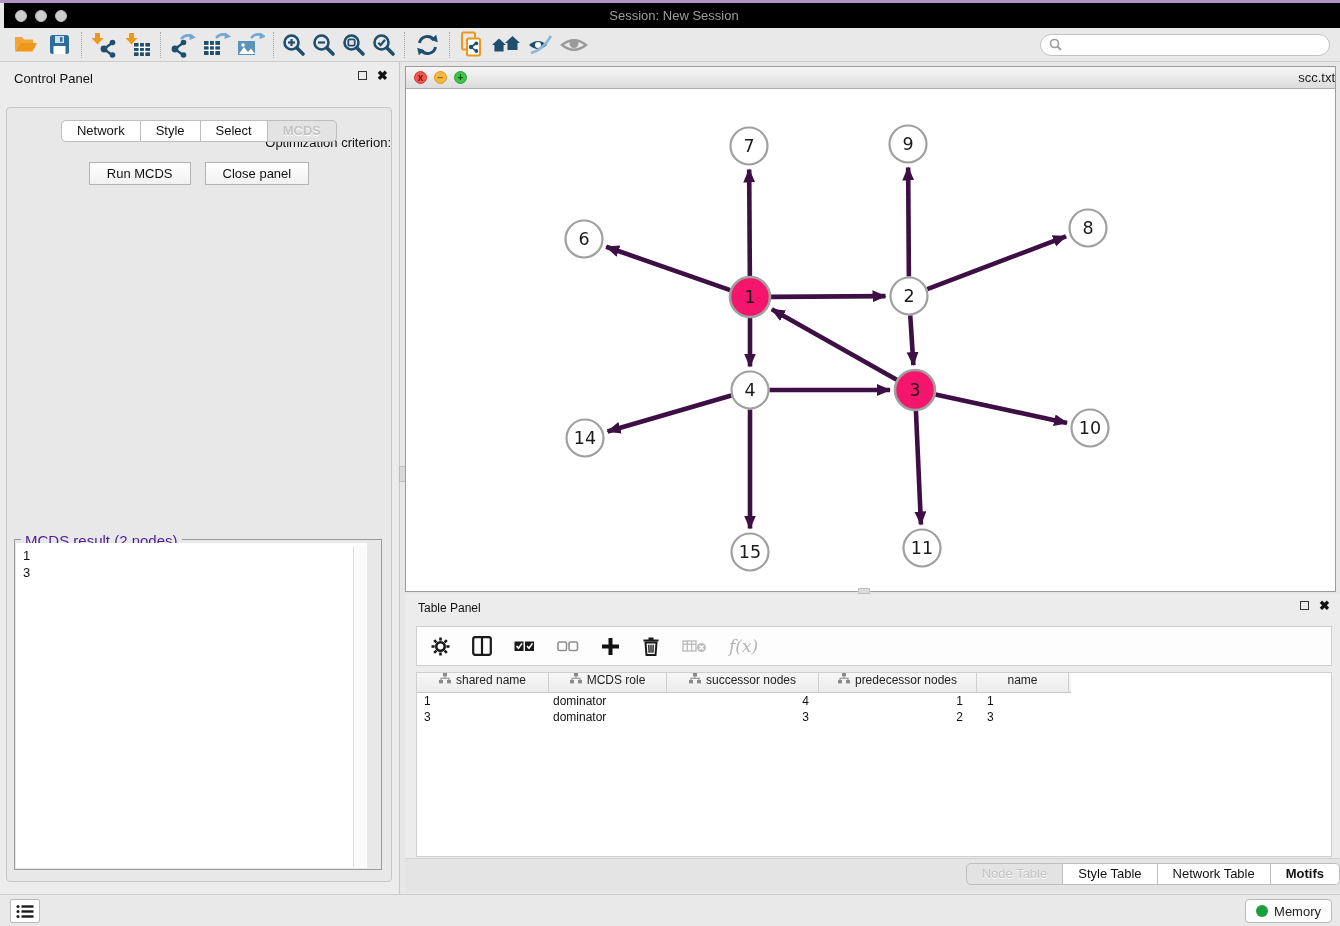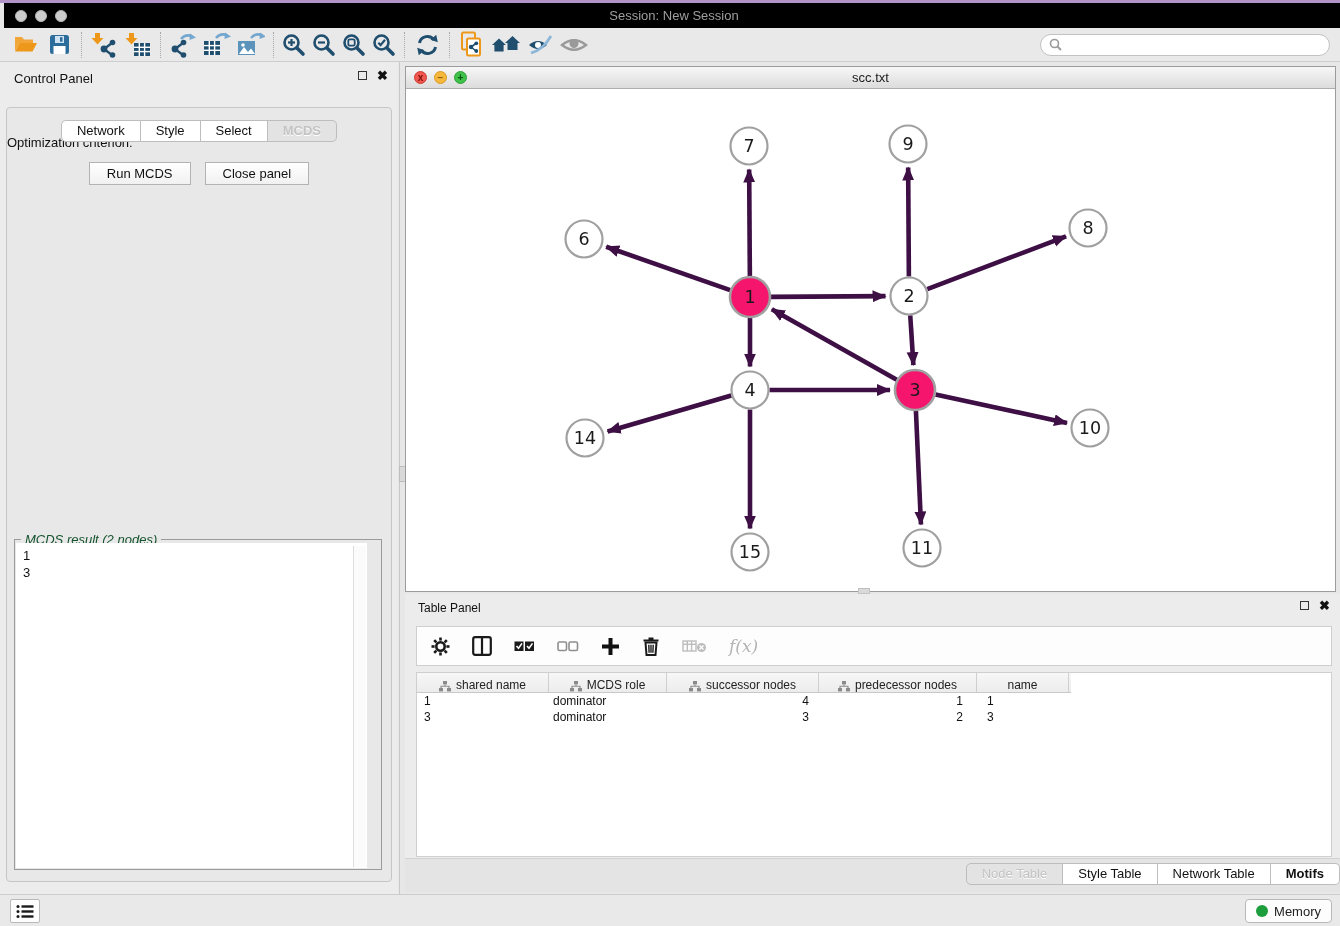--- a/index.html
+++ b/index.html
@@ -27,57 +27,57 @@
   .cp-title { position:absolute; left:14px; top:9px; font-size:13px; color:#111; }
   .panel-icons { position:absolute; right:10px; top:9px; display:flex; gap:10px; align-items:center; }
   .float-ic { width:9px; height:9px; border:1.6px solid #333; display:inline-block; }
   .close-ic { font-size:13px; font-weight:bold; color:#111; line-height:9px; }
   .cp-tabs { position:absolute; left:0; top:34px; width:100%; display:flex; justify-content:center; z-index:3; }
   .seg { height:22px; line-height:20px; padding:0 15px; background:#fff; border:1px solid #bdbdbd; border-left:none; font-size:13px; color:#111;margin-top:24px; }
   .seg:first-child { border-left:1px solid #bdbdbd; border-radius:5px 0 0 5px; }
   .seg:last-child { border-radius:0 5px 5px 0;font-weight:bold; }
   .seg.active { background:#e3e3e3; color:#c3c3c3; text-shadow:0 1px 0 #fff; }
   .cp-body { position:absolute; left:6px; right:6px; top:45px; bottom:12px; border:1px solid #c6c6c6; border-radius:4px; background:#e8e8e8; }
-  .opt-label { text-align:left; margin-top:27px; font-size:13px; color:#111; }
+  .opt-label { text-align:right; margin-top:27px; font-size:13px; color:#111; }
   .dropdown { margin:9px auto 0; width:308px; height:22px; background:#fff; border:1px solid #b5b5b5; border-radius:4px; display:flex; align-items:center; padding:0 4px 0 10px; font-size:13px; }
   .dropdown .dd-label { flex:1; }
   .btn-row { display:flex; justify-content:center; gap:14px; margin-top:12px; }
   .pushbtn { height:23px; padding:0 17px; background:linear-gradient(#ffffff,#f1f1f1); border:1px solid #b3b3b3; border-radius:0; font-size:13px; color:#111; display:flex; align-items:center; }
   .fieldset { position:absolute; left:7px; right:9px; top:431px; bottom:11px; border:1px solid #9a9a9a; }
-  .fieldset .legend { position:absolute; left:6px; top:-8px; background:#e8e8e8; padding:0 4px; font-size:13px; color:#14532d;font-style:italic; }
+  .fieldset .legend { position:absolute; left:6px; top:-8px; background:#e8e8e8; padding:0 4px; font-size:15px; color:#4c1d95; }
   .fieldset .resbox { position:absolute; left:1px; right:14px; top:3px; bottom:1px; background:#fff; }
   .resbox pre { font-family:"Liberation Sans",sans-serif; font-size:13px; line-height:17px; padding:4px 0 0 7px; color:#111; }
   .res-scroll { position:absolute; right:1px; top:3px; bottom:1px; width:13px; background:#fbfbfb; border-left:1px solid #ddd; }
 
   
   .v-split { position:absolute; left:399px; top:62px; width:5px; height:832px; background:#e7e7e7; border-left:1px solid #c9c9c9; }
   .v-handle { position:absolute; left:399px; top:466px; width:8px; height:16px; background:#d9d9d9; border:1px solid #bdbdbd; }
   .h-handle { position:absolute; left:858px; top:588px; width:12px; height:6px; background:#d9d9d9; border:1px solid #c2c2c2; }
 
   
   .net-frame { position:absolute; left:405px; top:66px; width:931px; height:526px; border:1px solid #9c9c9c; background:#fff; }
   .net-titlebar { position:relative; height:22px; background:linear-gradient(#f7f7f7,#dcdcdc); border-bottom:1px solid #aeaeae; }
   .net-buttons { position:absolute; left:8px; top:4px; display:flex; gap:7px; }
   .wbtn { width:13px; height:13px; border-radius:50%; font-size:10px; line-height:12px; text-align:center; font-weight:bold; }
   .wbtn.red { background:#f0574e; border:1px solid #ce3a32; color:#7d120c; }
   .wbtn.yellow { background:#f6b73d; border:1px solid #d89a22; color:#8a5d06; }
   .wbtn.green { background:#3fc14a; border:1px solid #2ea03a; color:#0c5a14; }
-  .net-title { position:absolute; left:0; top:3px; width:100%; text-align:center; font-size:13px; color:#1a1a1a; }
+  .net-title { position:absolute; left:0; top:3px; width:100%; text-align:right; font-size:13px; color:#1a1a1a; }
   .net-canvas { position:absolute; left:0; top:22px; right:0; bottom:0; background:#fff; }
   .net-canvas svg { width:100%; height:100%; display:block; }
 
   
   .table-panel { position:absolute; left:405px; top:594px; right:0; height:298px; background:#ececec; }
   .tp-title { position:absolute; left:13px; top:7px; font-size:12px; color:#111; }
   .tp-toolbar { position:absolute; left:11px; right:8px; top:32px; height:40px; background:#fdfdfd; border:1px solid #cfcfcf; display:flex; align-items:center; padding-left:14px; gap:22px; }
   .tpi { display:flex; align-items:center; justify-content:center; }
   .fx { font-family:"DejaVu Serif", serif; font-style:italic; font-size:17px; color:#b3b3b3; }
   .tp-table { position:absolute; left:11px; right:8px; top:78px; bottom:35px; background:#fff; border:1px solid #cfcfcf; overflow:hidden; }
   .thead { display:flex; height:20px; border-bottom:1px solid #c9c9c9; width:654px; background:linear-gradient(#f7f7f7,#ececec); }
-  .th { display:flex; align-items:flex-end; justify-content:center; gap:5px; font-size:12px; color:#222; border-right:1px solid #cfcfcf; height:100%; }
+  .th { display:flex; align-items:flex-start; justify-content:center; gap:5px; font-size:12px; color:#222; border-right:1px solid #cfcfcf; height:100%; }
   .trow { display:flex; height:16px; align-items:center; }
   .td { font-size:12px; color:#111; white-space:nowrap; overflow:hidden; }
   .tp-tabs { position:absolute; left:0; right:0; bottom:7px; display:flex; justify-content:flex-end; }
   .tp-strip { position:absolute; left:0; right:0; bottom:0; height:34px; background:#e4e4e4; border-top:1px solid #d2d2d2; }
 
   
   .statusbar { position:absolute; left:0; bottom:0; width:100%; height:32px; background:#e9e9e9; border-top:1px solid #cdcdcd; }
   .list-btn { position:absolute; left:10px; top:4px; width:30px; height:24px; background:#fdfdfd; border:1px solid #b9b9b9; border-radius:2px; display:flex; align-items:center; justify-content:center; }
   .mem-btn { position:absolute; right:8px; top:4px; height:24px; padding:0 10px; background:#fdfdfd; border:1px solid #b9b9b9; border-radius:4px; display:flex; align-items:center; gap:6px; font-size:13px; }
   .mem-dot { width:12px; height:12px; border-radius:50%; background:#1d9e3c; }

